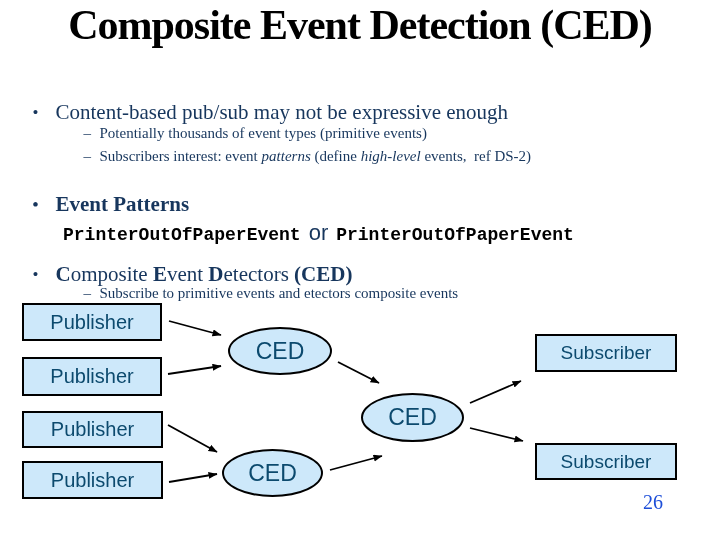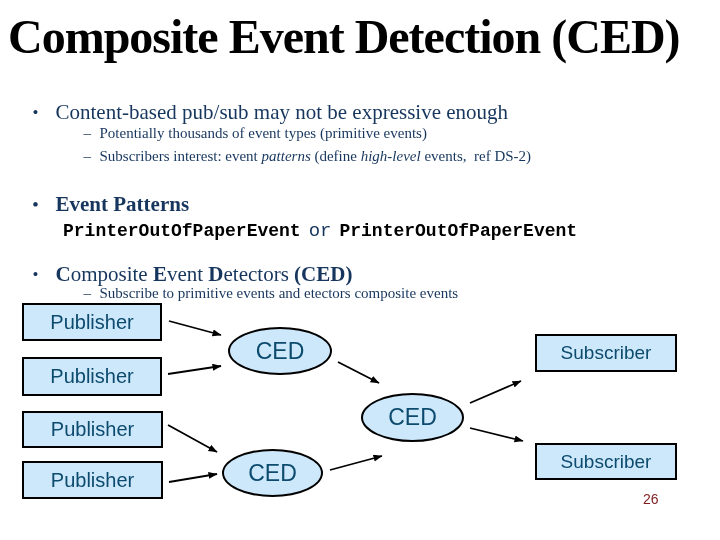--- a/index.html
+++ b/index.html
@@ -1,47 +1,47 @@
 <!DOCTYPE html>
 <html style="--title-color: #000000; --navy: #17365d; --fill: #cde8fa; --sborder: #000000;"><head>
 <meta charset="utf-8">
 <style>
   html,body { margin:0; padding:0; }
   body {
     width:720px; height:540px; background:#ffffff; overflow:hidden; position:relative;
     font-family:"Liberation Serif", serif;
   }
   .title {
-    position:absolute; top:1px; left:0; right:0; margin:8px; text-align:left;
-    font-size:48px; font-weight:bold; letter-spacing:-1px; color:var(--title-color,#000);
+    position:absolute; top:1px; left:0; right:0; margin:0; text-align:center;
+    font-size:42px; font-weight:bold; letter-spacing:-1px; color:var(--title-color,#000);
     font-family:"Liberation Serif", serif;
   }
   .row { position:absolute; color:var(--navy,#17365d); white-space:pre; }
   .row .marker { display:inline-block; }
   .b  { font-size:21px; left:22px; }
   .b .marker { width:23px; font-size:17px; vertical-align:1px; }
   .sub { font-size:15px; left:76px; }
   .sub .marker { width:16px; }
   .bold { font-weight:bold; }
   .it { font-style:italic; }
   .code-row { position:absolute; left:55px; top:202px; white-space:pre; }
   .mono { font-family:"Liberation Mono", monospace; font-weight:bold; font-size:18px; color:#000; }
-  .or { font-family:Liberation Mono, monospace; font-size:19px; color:var(--navy,#17365d); margin:0 8px; }
+  .or { font-family:Liberation Sans, sans-serif; font-size:22px; color:var(--navy,#17365d); margin:0 8px; }
   .shape {
     position:absolute; display:flex; align-items:center; justify-content:center;
     background:var(--fill,#cde8fa); border:2px solid var(--sborder,#000);
     font-family:"Liberation Sans", sans-serif; color:#0c4a6e; box-sizing:border-box;
   }
   .rect { font-size:20px; }
   .ellipse { border-radius:50%; font-size:23px; }
   .subscriber { font-size:19px; }
   .arrows { position:absolute; left:0; top:0; pointer-events:none; }
   .pagenum {
-    position:absolute; left:643px; top:491px; font-size:14px; color:#7f1d1d;
-    font-family:Liberation Sans, sans-serif;
+    position:absolute; left:643px; top:491px; font-size:20px; color:#1d4ed8;
+    font-family:Liberation Serif, serif;
   }
 </style>
 </head>
 <body>
 
 <h1 class="title">Composite Event Detection (CED)</h1>
 
 <div class="row b" style="top:75px">
   <span class="marker">•</span><span>Content-based pub/sub may not be expressive enough</span>
 </div>

